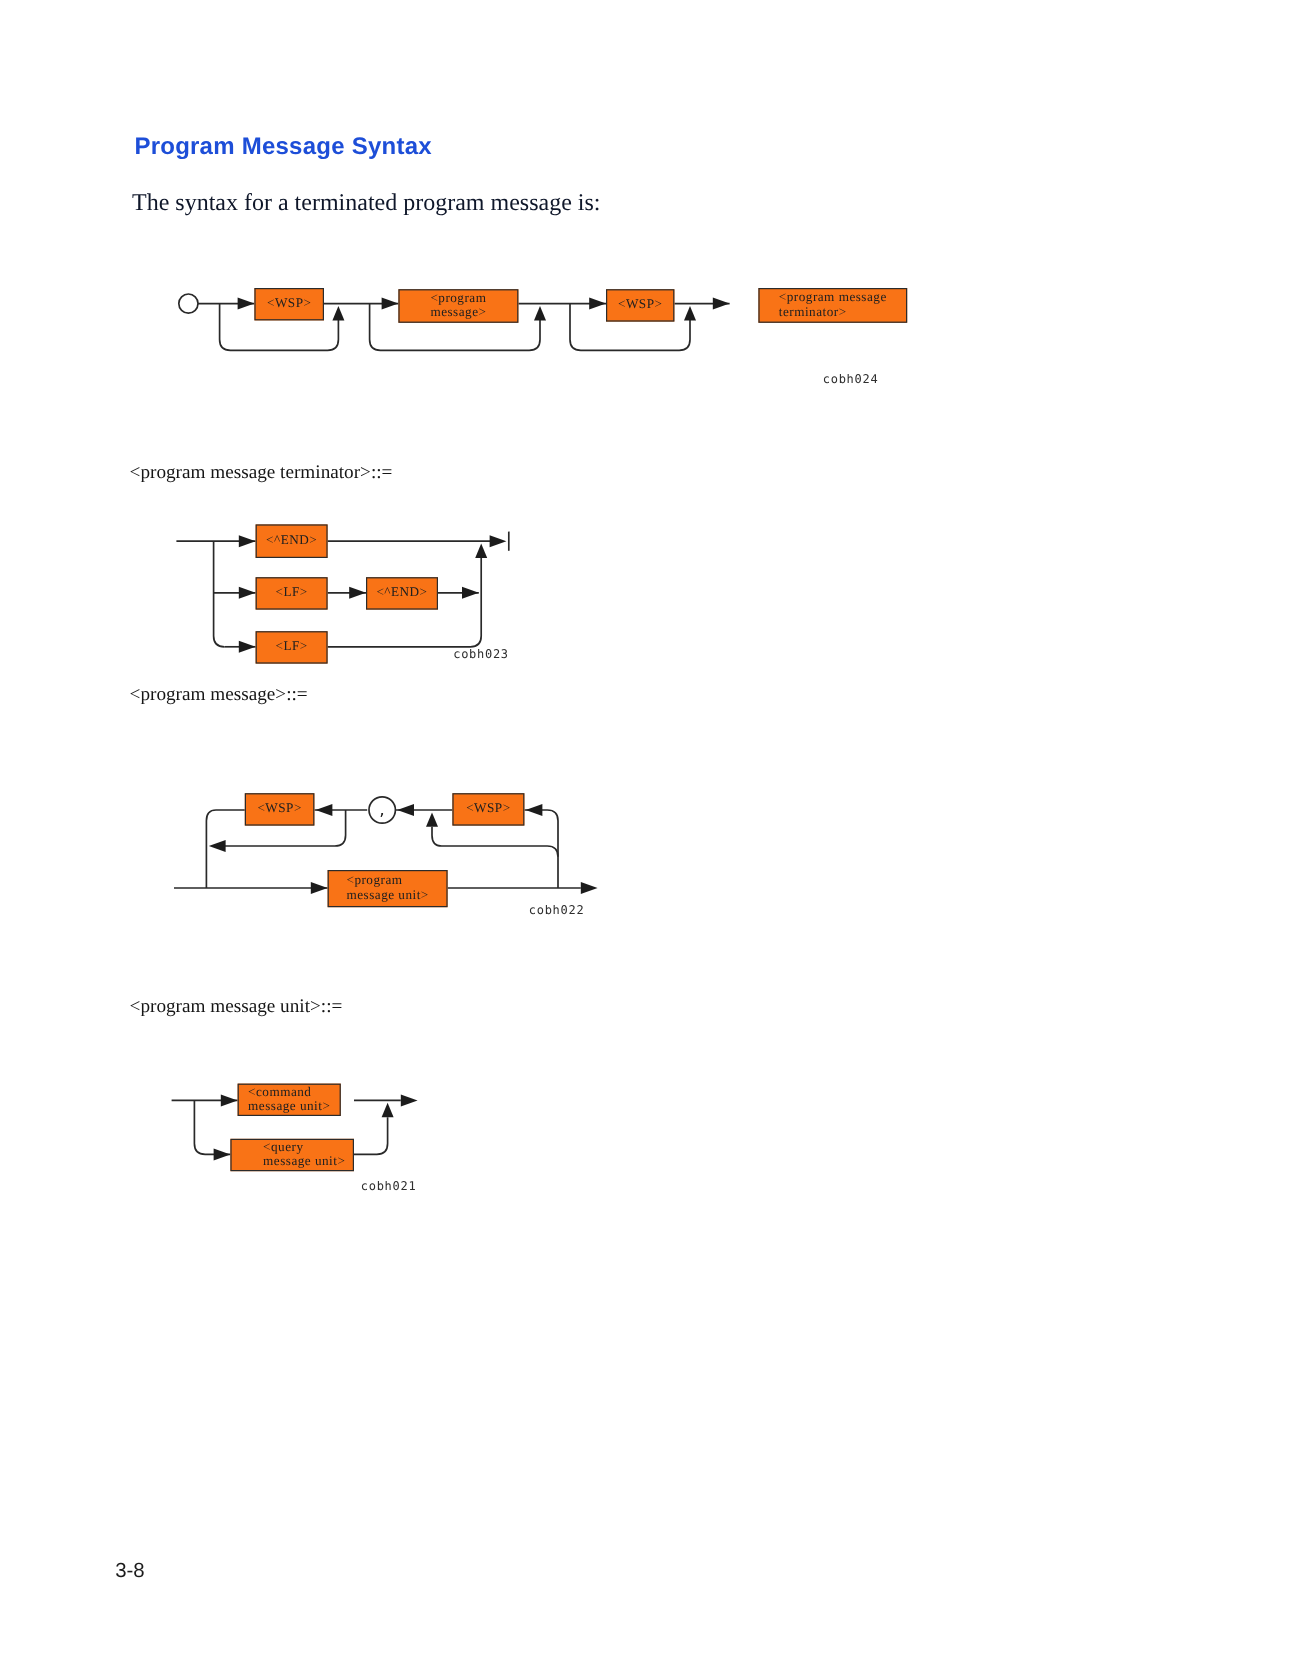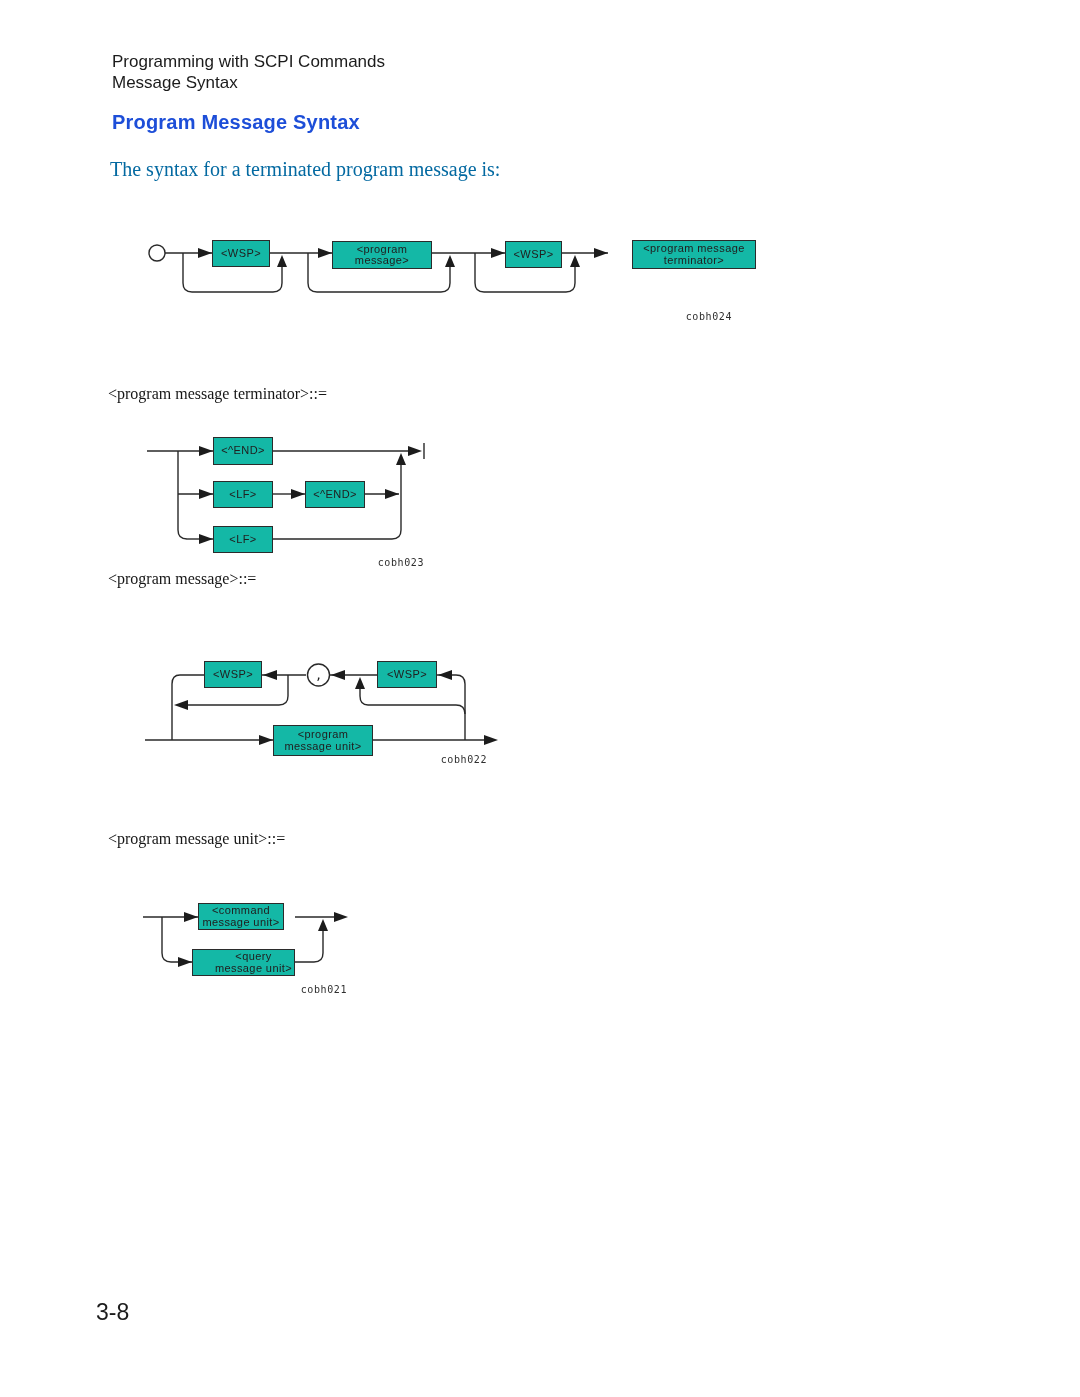--- a/index.html
+++ b/index.html
@@ -4,28 +4,28 @@
 <style>
   html,body { margin:0; padding:0; background:#e8e8e8; }
   .page {
     position:relative; width:1080px; height:1397px; margin:0 auto;
     background:#ffffff; overflow:hidden;
     font-family:"Liberation Sans", sans-serif; color:#1e1e1e;
   }
   .abs { position:absolute; }
   .hdr { font-size:17px; line-height:21px; color:#1b1b1b; }
   .h1  { font-size:20px; font-weight:bold; letter-spacing:0.2px; color:#1d4ed8; }
-  .serif { font-family:"Liberation Serif", serif; font-size:20px; color:#0369a1; }
+  .serif { font-family:"Liberation Serif", serif; font-size:20px; color:#0f172a; }
   .sechead { font-family:"Liberation Serif", serif; font-size:16px; color:#161616; }
-  .pagenum { font-size:23px; color:#1b1b1b; }
+  .pagenum { font-size:17px; color:#1b1b1b; }
 
   .dbox {
-    position:absolute; border:1.5px solid #2b2b2b; background:#14b8a6;
-    display:flex; align-items:center; justify-content:center; text-align:center;
-    font-family:Liberation Sans, sans-serif; font-size:11px; line-height:11.5px;
+    position:absolute; border:1.5px solid #2b2b2b; background:#f97316;
+    display:flex; align-items:center; justify-content:center; text-align:left;
+    font-family:Liberation Serif, serif; font-size:11px; line-height:11.5px;
     letter-spacing:0.4px; white-space:pre-line; color:#202020; box-sizing:border-box;
   }
   .cap {
     position:absolute; font-family:"DejaVu Sans Mono", monospace;
     font-size:10px; letter-spacing:0.6px; color:#2e2e2e; text-align:right;
   }
   .sep {
     position:absolute; font-family:"DejaVu Sans Mono", monospace;
     font-size:12px; color:#202020; display:flex; align-items:center; justify-content:center;
   }
@@ -33,24 +33,20 @@
   svg.diagram path, svg.diagram line, svg.diagram circle {
     stroke:#292929; stroke-width:1.4; fill:none;
   }
   svg.diagram polygon { fill:#1c1c1c; stroke:none; }
 </style>
 </head>
 <body>
 
 <div class="page">
 
-  <div class="abs hdr" style="left:112px; top:51px;">
-    <div>Programming with SCPI Commands</div>
-    <div>Message Syntax</div>
-  </div>
 
   <div class="abs h1" style="left:112px; top:111px;">Program Message Syntax</div>
 
   <div class="abs serif" style="left:110px; top:158px;">The syntax for a terminated program message is:</div>
 
   <svg class="diagram" style="left:140px; top:225px;" width="600" height="80" viewBox="140 225 600 80">
     <circle cx="157" cy="253" r="8"></circle>
     <path d="M165,253 H212"></path>
     <polygon points="212,253 198,248 198,258"></polygon>
     <path d="M183,253 V283 Q183,292 192,292 H273 Q282,292 282,283 V262"></path>
@@ -92,21 +88,21 @@
     <path d="M365,494 H399"></path>
     <polygon points="399,494 385,489 385,499"></polygon>
     <path d="M187,539 H213"></path>
     <polygon points="213,539 199,534 199,544"></polygon>
     <path d="M273,539 H392 Q401,539 401,530"></path>
   </svg>
   <div class="dbox" style="left:213px; top:437px; width:60px; height:28px;">&lt;^END&gt;</div>
   <div class="dbox" style="left:213px; top:481px; width:60px; height:27px;">&lt;LF&gt;</div>
   <div class="dbox" style="left:305px; top:481px; width:60px; height:27px;">&lt;^END&gt;</div>
   <div class="dbox" style="left:213px; top:526px; width:60px; height:27px;">&lt;LF&gt;</div>
-  <div class="cap" style="left:344px; top:557px; width:80px;">cobh023</div>
+  <div class="cap" style="left:344px; top:540px; width:80px;">cobh023</div>
 
   <div class="abs sechead" style="left:108px; top:570px;">&lt;program message&gt;::=</div>
 
   <svg class="diagram" style="left:140px; top:650px;" width="372" height="145" viewBox="140 650 372 145">
     <path d="M145,740 H273"></path>
     <polygon points="273,740 259,735 259,745"></polygon>
     <path d="M373,740 H484"></path>
     <polygon points="498,740 484,735 484,745"></polygon>
     <path d="M204,675 H180 Q172,675 172,684 V740"></path>
     <path d="M306,675 H262"></path>

